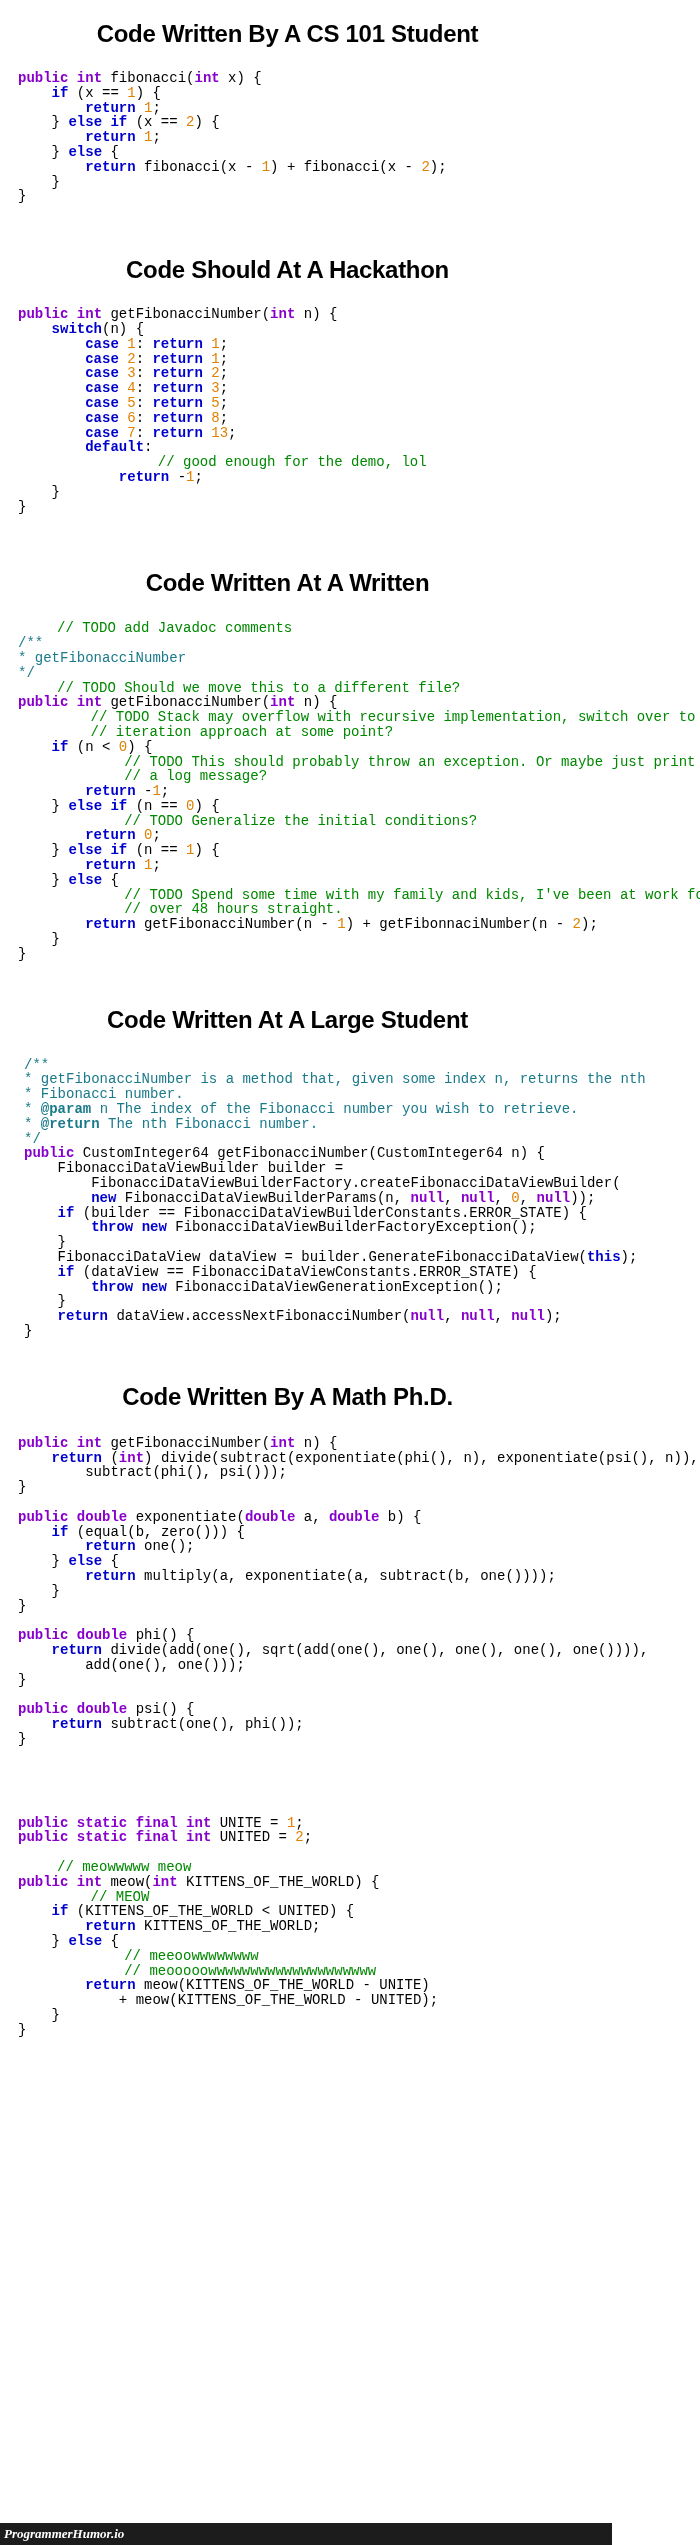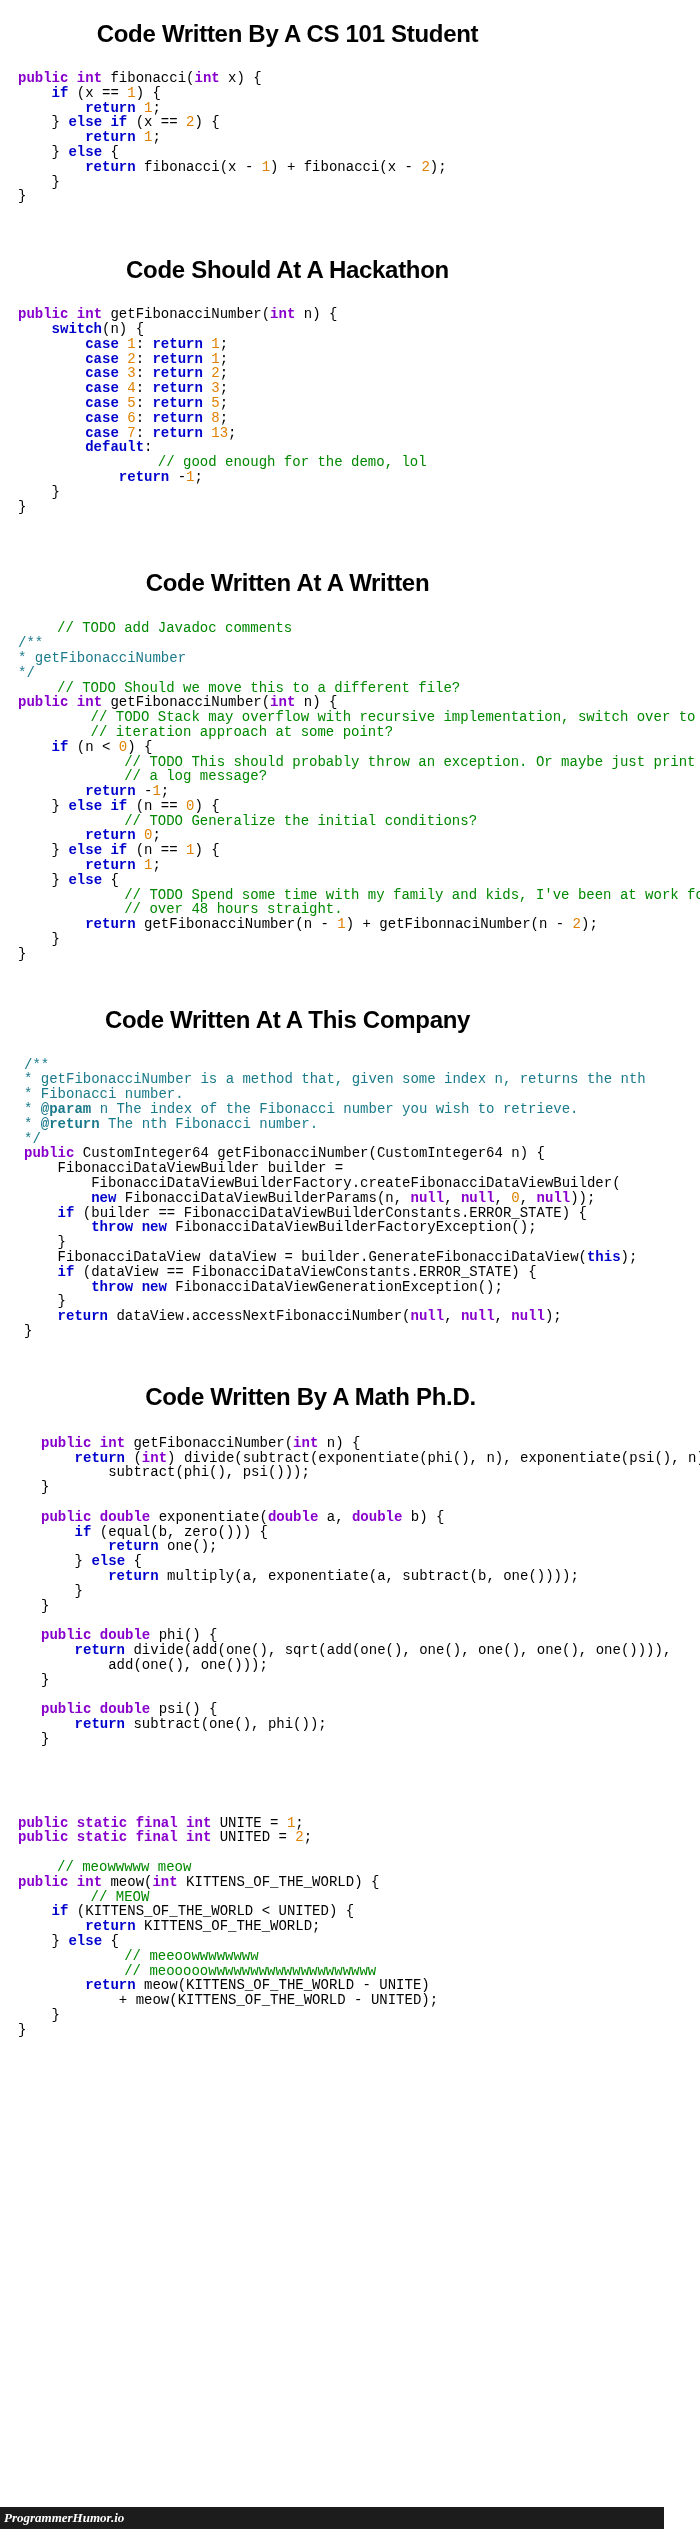--- a/index.html
+++ b/index.html
@@ -52,22 +52,22 @@
   .typ  { color: #8800cc; font-weight: bold; }  
   .num  { color: #e08000; }                      
   .cmt  { color: #008800; margin-left: 39px; }                      
   .doc  { color: #1a7a8a; }                      
   .doctag { color: #1a7a8a; font-weight: bold; } 
   .plain{ color: #000000; }
 
   .footer-bar {
     position: absolute;
     left: 0;
-    bottom: 16px;
-    width: 664px;
+    bottom: 0;
+    width: 612px;
     height: 22px;
     background: #1c1c1c;
     display: flex;
     align-items: center;
   }
   .footer-text {
     font-family: "Liberation Serif", serif;
     font-style: italic;
     font-weight: bold;
     font-size: 13px;
@@ -90,25 +90,25 @@
     <div class="section-title">Code Should At A Hackathon</div>
     <pre class="code-block" style="margin-top:23px;"><span class="ln"><span class="mod">public</span><span class="plain"> </span><span class="typ">int</span><span class="plain"> </span><span class="plain">getFibonacciNumber</span><span class="plain">(</span><span class="typ">int</span><span class="plain"> </span><span class="plain">n</span><span class="plain">) {</span></span><span class="ln"><span class="plain">    </span><span class="kw">switch</span><span class="plain">(</span><span class="plain">n</span><span class="plain">) {</span></span><span class="ln"><span class="plain">        </span><span class="kw">case</span><span class="plain"> </span><span class="num">1</span><span class="plain">: </span><span class="kw">return</span><span class="plain"> </span><span class="num">1</span><span class="plain">;</span></span><span class="ln"><span class="plain">        </span><span class="kw">case</span><span class="plain"> </span><span class="num">2</span><span class="plain">: </span><span class="kw">return</span><span class="plain"> </span><span class="num">1</span><span class="plain">;</span></span><span class="ln"><span class="plain">        </span><span class="kw">case</span><span class="plain"> </span><span class="num">3</span><span class="plain">: </span><span class="kw">return</span><span class="plain"> </span><span class="num">2</span><span class="plain">;</span></span><span class="ln"><span class="plain">        </span><span class="kw">case</span><span class="plain"> </span><span class="num">4</span><span class="plain">: </span><span class="kw">return</span><span class="plain"> </span><span class="num">3</span><span class="plain">;</span></span><span class="ln"><span class="plain">        </span><span class="kw">case</span><span class="plain"> </span><span class="num">5</span><span class="plain">: </span><span class="kw">return</span><span class="plain"> </span><span class="num">5</span><span class="plain">;</span></span><span class="ln"><span class="plain">        </span><span class="kw">case</span><span class="plain"> </span><span class="num">6</span><span class="plain">: </span><span class="kw">return</span><span class="plain"> </span><span class="num">8</span><span class="plain">;</span></span><span class="ln"><span class="plain">        </span><span class="kw">case</span><span class="plain"> </span><span class="num">7</span><span class="plain">: </span><span class="kw">return</span><span class="plain"> </span><span class="num">13</span><span class="plain">;</span></span><span class="ln"><span class="plain">        </span><span class="kw">default</span><span class="plain">:</span></span><span class="ln"><span class="cmt">            // good enough for the demo, lol</span></span><span class="ln"><span class="plain">            </span><span class="kw">return</span><span class="plain"> -</span><span class="num">1</span><span class="plain">;</span></span><span class="ln"><span class="plain">    }</span></span><span class="ln"><span class="plain">}</span></span></pre>
   </div>
 
   <div class="section" style="padding-top:55px;">
     <div class="section-title">Code Written At A Written</div>
     <pre class="code-block" style="margin-top:24px;"><span class="ln"><span class="cmt">// TODO add Javadoc comments</span></span><span class="ln"><span class="doc">/**</span></span><span class="ln"><span class="doc">* getFibonacciNumber</span></span><span class="ln"><span class="doc">*/</span></span><span class="ln"><span class="cmt">// TODO Should we move this to a different file?</span></span><span class="ln"><span class="mod">public</span><span class="plain"> </span><span class="typ">int</span><span class="plain"> </span><span class="plain">getFibonacciNumber</span><span class="plain">(</span><span class="typ">int</span><span class="plain"> </span><span class="plain">n</span><span class="plain">) {</span></span><span class="ln"><span class="cmt">    // TODO Stack may overflow with recursive implementation, switch over to</span></span><span class="ln"><span class="cmt">    // iteration approach at some point?</span></span><span class="ln"><span class="plain">    </span><span class="kw">if</span><span class="plain"> (</span><span class="plain">n</span><span class="plain"> &lt; </span><span class="num">0</span><span class="plain">) {</span></span><span class="ln"><span class="cmt">        // TODO This should probably throw an exception. Or maybe just print</span></span><span class="ln"><span class="cmt">        // a log message?</span></span><span class="ln"><span class="plain">        </span><span class="kw">return</span><span class="plain"> -</span><span class="num">1</span><span class="plain">;</span></span><span class="ln"><span class="plain">    } </span><span class="kw">else</span><span class="plain"> </span><span class="kw">if</span><span class="plain"> (</span><span class="plain">n</span><span class="plain"> == </span><span class="num">0</span><span class="plain">) {</span></span><span class="ln"><span class="cmt">        // TODO Generalize the initial conditions?</span></span><span class="ln"><span class="plain">        </span><span class="kw">return</span><span class="plain"> </span><span class="num">0</span><span class="plain">;</span></span><span class="ln"><span class="plain">    } </span><span class="kw">else</span><span class="plain"> </span><span class="kw">if</span><span class="plain"> (</span><span class="plain">n</span><span class="plain"> == </span><span class="num">1</span><span class="plain">) {</span></span><span class="ln"><span class="plain">        </span><span class="kw">return</span><span class="plain"> </span><span class="num">1</span><span class="plain">;</span></span><span class="ln"><span class="plain">    } </span><span class="kw">else</span><span class="plain"> {</span></span><span class="ln"><span class="cmt">        // TODO Spend some time with my family and kids, I've been at work for</span></span><span class="ln"><span class="cmt">        // over 48 hours straight.</span></span><span class="ln"><span class="plain">        </span><span class="kw">return</span><span class="plain"> </span><span class="plain">getFibonacciNumber</span><span class="plain">(</span><span class="plain">n</span><span class="plain"> - </span><span class="num">1</span><span class="plain">) + </span><span class="plain">getFibonnaciNumber</span><span class="plain">(</span><span class="plain">n</span><span class="plain"> - </span><span class="num">2</span><span class="plain">);</span></span><span class="ln"><span class="plain">    }</span></span><span class="ln"><span class="plain">}</span></span></pre>
   </div>
 
   <div class="section" style="padding-top:44px;">
-    <div class="section-title">Code Written At A This Company</div>
+    <div class="section-title">Code Written At A Large Student</div>
     <pre class="code-block" style="margin-top:24px;padding-left:24px;"><span class="ln"><span class="doc">/**</span></span><span class="ln"><span class="doc">* getFibonacciNumber is a method that, given some index n, returns the nth</span></span><span class="ln"><span class="doc">* Fibonacci number.</span></span><span class="ln"><span class="doc">* <span class="doctag">@param</span> n The index of the Fibonacci number you wish to retrieve.</span></span><span class="ln"><span class="doc">* <span class="doctag">@return</span> The nth Fibonacci number.</span></span><span class="ln"><span class="doc">*/</span></span><span class="ln"><span class="mod">public</span><span class="plain"> </span><span class="plain">CustomInteger64</span><span class="plain"> </span><span class="plain">getFibonacciNumber</span><span class="plain">(</span><span class="plain">CustomInteger64</span><span class="plain"> </span><span class="plain">n</span><span class="plain">) {</span></span><span class="ln"><span class="plain">    </span><span class="plain">FibonacciDataViewBuilder</span><span class="plain"> </span><span class="plain">builder</span><span class="plain"> =</span></span><span class="ln"><span class="plain">        </span><span class="plain">FibonacciDataViewBuilderFactory</span><span class="plain">.</span><span class="plain">createFibonacciDataViewBuilder</span><span class="plain">(</span></span><span class="ln"><span class="plain">        </span><span class="kw">new</span><span class="plain"> </span><span class="plain">FibonacciDataViewBuilderParams</span><span class="plain">(</span><span class="plain">n</span><span class="plain">, </span><span class="typ">null</span><span class="plain">, </span><span class="typ">null</span><span class="plain">, </span><span class="num">0</span><span class="plain">, </span><span class="typ">null</span><span class="plain">));</span></span><span class="ln"><span class="plain">    </span><span class="kw">if</span><span class="plain"> (</span><span class="plain">builder</span><span class="plain"> == </span><span class="plain">FibonacciDataViewBuilderConstants</span><span class="plain">.</span><span class="plain">ERROR_STATE</span><span class="plain">) {</span></span><span class="ln"><span class="plain">        </span><span class="kw">throw</span><span class="plain"> </span><span class="kw">new</span><span class="plain"> </span><span class="plain">FibonacciDataViewBuilderFactoryException</span><span class="plain">();</span></span><span class="ln"><span class="plain">    }</span></span><span class="ln"><span class="plain">    </span><span class="plain">FibonacciDataView</span><span class="plain"> </span><span class="plain">dataView</span><span class="plain"> = </span><span class="plain">builder</span><span class="plain">.</span><span class="plain">GenerateFibonacciDataView</span><span class="plain">(</span><span class="kw">this</span><span class="plain">);</span></span><span class="ln"><span class="plain">    </span><span class="kw">if</span><span class="plain"> (</span><span class="plain">dataView</span><span class="plain"> == </span><span class="plain">FibonacciDataViewConstants</span><span class="plain">.</span><span class="plain">ERROR_STATE</span><span class="plain">) {</span></span><span class="ln"><span class="plain">        </span><span class="kw">throw</span><span class="plain"> </span><span class="kw">new</span><span class="plain"> </span><span class="plain">FibonacciDataViewGenerationException</span><span class="plain">();</span></span><span class="ln"><span class="plain">    }</span></span><span class="ln"><span class="plain">    </span><span class="kw">return</span><span class="plain"> </span><span class="plain">dataView</span><span class="plain">.</span><span class="plain">accessNextFibonacciNumber</span><span class="plain">(</span><span class="typ">null</span><span class="plain">, </span><span class="typ">null</span><span class="plain">, </span><span class="typ">null</span><span class="plain">);</span></span><span class="ln"><span class="plain">}</span></span></pre>
   </div>
 
-  <div class="section" style="padding-top:44px;margin-left:23px;">
+  <div class="section" style="padding-top:44px;">
     <div class="section-title">Code Written By A Math Ph.D.</div>
     <pre class="code-block" style="margin-top:25px;"><span class="ln"><span class="mod">public</span><span class="plain"> </span><span class="typ">int</span><span class="plain"> </span><span class="plain">getFibonacciNumber</span><span class="plain">(</span><span class="typ">int</span><span class="plain"> </span><span class="plain">n</span><span class="plain">) {</span></span><span class="ln"><span class="plain">    </span><span class="kw">return</span><span class="plain"> (</span><span class="typ">int</span><span class="plain">) </span><span class="plain">divide</span><span class="plain">(</span><span class="plain">subtract</span><span class="plain">(</span><span class="plain">exponentiate</span><span class="plain">(</span><span class="plain">phi</span><span class="plain">(), </span><span class="plain">n</span><span class="plain">), </span><span class="plain">exponentiate</span><span class="plain">(</span><span class="plain">psi</span><span class="plain">(), </span><span class="plain">n</span><span class="plain">)),</span></span><span class="ln"><span class="plain">        </span><span class="plain">subtract</span><span class="plain">(</span><span class="plain">phi</span><span class="plain">(), </span><span class="plain">psi</span><span class="plain">()));</span></span><span class="ln"><span class="plain">}</span></span><span class="ln">&nbsp;</span><span class="ln"><span class="mod">public</span><span class="plain"> </span><span class="typ">double</span><span class="plain"> </span><span class="plain">exponentiate</span><span class="plain">(</span><span class="typ">double</span><span class="plain"> </span><span class="plain">a</span><span class="plain">, </span><span class="typ">double</span><span class="plain"> </span><span class="plain">b</span><span class="plain">) {</span></span><span class="ln"><span class="plain">    </span><span class="kw">if</span><span class="plain"> (</span><span class="plain">equal</span><span class="plain">(</span><span class="plain">b</span><span class="plain">, </span><span class="plain">zero</span><span class="plain">())) {</span></span><span class="ln"><span class="plain">        </span><span class="kw">return</span><span class="plain"> </span><span class="plain">one</span><span class="plain">();</span></span><span class="ln"><span class="plain">    } </span><span class="kw">else</span><span class="plain"> {</span></span><span class="ln"><span class="plain">        </span><span class="kw">return</span><span class="plain"> </span><span class="plain">multiply</span><span class="plain">(</span><span class="plain">a</span><span class="plain">, </span><span class="plain">exponentiate</span><span class="plain">(</span><span class="plain">a</span><span class="plain">, </span><span class="plain">subtract</span><span class="plain">(</span><span class="plain">b</span><span class="plain">, </span><span class="plain">one</span><span class="plain">())));</span></span><span class="ln"><span class="plain">    }</span></span><span class="ln"><span class="plain">}</span></span><span class="ln">&nbsp;</span><span class="ln"><span class="mod">public</span><span class="plain"> </span><span class="typ">double</span><span class="plain"> </span><span class="plain">phi</span><span class="plain">() {</span></span><span class="ln"><span class="plain">    </span><span class="kw">return</span><span class="plain"> </span><span class="plain">divide</span><span class="plain">(</span><span class="plain">add</span><span class="plain">(</span><span class="plain">one</span><span class="plain">(), </span><span class="plain">sqrt</span><span class="plain">(</span><span class="plain">add</span><span class="plain">(</span><span class="plain">one</span><span class="plain">(), </span><span class="plain">one</span><span class="plain">(), </span><span class="plain">one</span><span class="plain">(), </span><span class="plain">one</span><span class="plain">(), </span><span class="plain">one</span><span class="plain">()))),</span></span><span class="ln"><span class="plain">        </span><span class="plain">add</span><span class="plain">(</span><span class="plain">one</span><span class="plain">(), </span><span class="plain">one</span><span class="plain">()));</span></span><span class="ln"><span class="plain">}</span></span><span class="ln">&nbsp;</span><span class="ln"><span class="mod">public</span><span class="plain"> </span><span class="typ">double</span><span class="plain"> </span><span class="plain">psi</span><span class="plain">() {</span></span><span class="ln"><span class="plain">    </span><span class="kw">return</span><span class="plain"> </span><span class="plain">subtract</span><span class="plain">(</span><span class="plain">one</span><span class="plain">(), </span><span class="plain">phi</span><span class="plain">());</span></span><span class="ln"><span class="plain">}</span></span></pre>
   </div>
 
   <div class="section" style="padding-top:44px;">
     <pre class="code-block" style="margin-top:25px;"><span class="ln"><span class="mod">public</span><span class="plain"> </span><span class="mod">static</span><span class="plain"> </span><span class="mod">final</span><span class="plain"> </span><span class="typ">int</span><span class="plain"> </span><span class="plain">UNITE</span><span class="plain"> = </span><span class="num">1</span><span class="plain">;</span></span><span class="ln"><span class="mod">public</span><span class="plain"> </span><span class="mod">static</span><span class="plain"> </span><span class="mod">final</span><span class="plain"> </span><span class="typ">int</span><span class="plain"> </span><span class="plain">UNITED</span><span class="plain"> = </span><span class="num">2</span><span class="plain">;</span></span><span class="ln">&nbsp;</span><span class="ln"><span class="cmt">// meowwwww meow</span></span><span class="ln"><span class="mod">public</span><span class="plain"> </span><span class="typ">int</span><span class="plain"> </span><span class="plain">meow</span><span class="plain">(</span><span class="typ">int</span><span class="plain"> </span><span class="plain">KITTENS_OF_THE_WORLD</span><span class="plain">) {</span></span><span class="ln"><span class="cmt">    // MEOW</span></span><span class="ln"><span class="plain">    </span><span class="kw">if</span><span class="plain"> (</span><span class="plain">KITTENS_OF_THE_WORLD</span><span class="plain"> &lt; </span><span class="plain">UNITED</span><span class="plain">) {</span></span><span class="ln"><span class="plain">        </span><span class="kw">return</span><span class="plain"> </span><span class="plain">KITTENS_OF_THE_WORLD</span><span class="plain">;</span></span><span class="ln"><span class="plain">    } </span><span class="kw">else</span><span class="plain"> {</span></span><span class="ln"><span class="cmt">        // meeoowwwwwwww</span></span><span class="ln"><span class="cmt">        // meooooowwwwwwwwwwwwwwwwwwww</span></span><span class="ln"><span class="plain">        </span><span class="kw">return</span><span class="plain"> </span><span class="plain">meow</span><span class="plain">(</span><span class="plain">KITTENS_OF_THE_WORLD</span><span class="plain"> - </span><span class="plain">UNITE</span><span class="plain">)</span></span><span class="ln"><span class="plain">            + </span><span class="plain">meow</span><span class="plain">(</span><span class="plain">KITTENS_OF_THE_WORLD</span><span class="plain"> - </span><span class="plain">UNITED</span><span class="plain">);</span></span><span class="ln"><span class="plain">    }</span></span><span class="ln"><span class="plain">}</span></span></pre>
   </div>
 
   <div class="footer-bar">
     <span class="footer-text">ProgrammerHumor.io</span>

